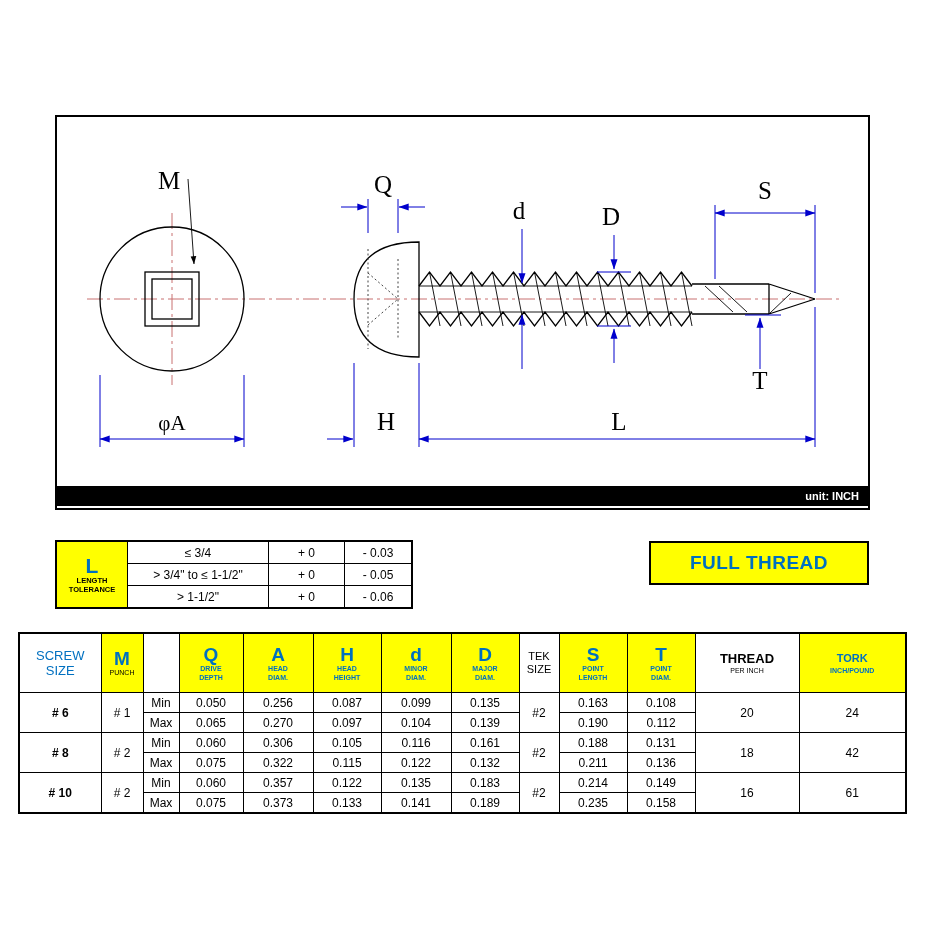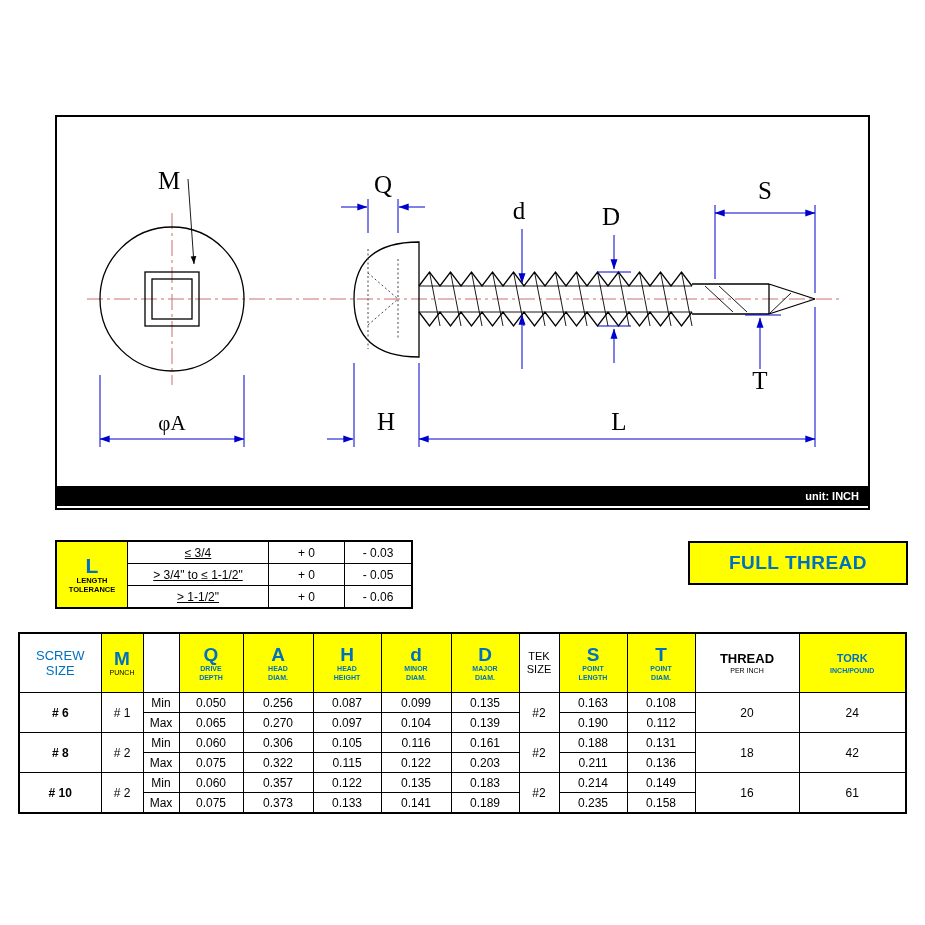--- a/index.html
+++ b/index.html
@@ -17,28 +17,28 @@
   .dot{stroke:#444;stroke-width:1;fill:none;stroke-dasharray:2 2.5;}
   .lbl{font-family:"Liberation Serif",serif;font-size:25px;fill:#000;}
   .lbl2{font-family:"Liberation Serif",serif;font-size:21px;fill:#000;}
   .unitlbl{font-family:"Liberation Sans",sans-serif;font-size:11px;font-weight:bold;fill:#fff;}
 
   
   .tol{position:absolute;left:55px;top:540px;border-collapse:collapse;
        border:2px solid #000;font-size:12px;}
   .tol td{border:1px solid #000;text-align:center;padding:0 4px;height:21px;}
   .tol .corner{background:#ffff00;width:62px;}
-  .tol .rng{width:132px;text-decoration:underline;}
+  .tol .rng{width:132px;}
   .tol .pls{width:67px;}
   .tol .mns{width:58px;}
   .tol-L{color:#0070c0;font-weight:bold;font-size:21px;line-height:20px;}
   .tol-sub{font-size:7.5px;font-weight:bold;line-height:9px;}
 
   
-  .fullthread{position:absolute;left:688px;top:541px;width:216px;height:40px;
+  .fullthread{position:absolute;left:649px;top:541px;width:216px;height:40px;
               background:#ffff00;border:2px solid #000;display:flex;
               align-items:center;justify-content:center;
               color:#0070c0;font-weight:bold;font-size:19px;letter-spacing:0.5px;}
 
   
   .spec{position:absolute;left:18px;top:632px;border-collapse:collapse;
         border:2px solid #000;table-layout:fixed;}
   .spec th,.spec td{border:1px solid #000;text-align:center;vertical-align:middle;
         padding:0 2px;overflow:hidden;}
   .spec th{height:58px;background:#fff;font-weight:normal;}
@@ -322,21 +322,21 @@
       <td>0.131</td>
       <td class="thr" rowspan="2">18</td>
       <td class="thr" rowspan="2">42</td>
     </tr>
     <tr>
       <td class="mm">Max</td>
       <td>0.075</td>
       <td>0.322</td>
       <td>0.115</td>
       <td>0.122</td>
-      <td>0.203</td>
+      <td>0.132</td>
       <td>0.211</td>
       <td>0.136</td>
     </tr>
 
     <tr>
       <td class="size" rowspan="2"># 10</td>
       <td class="mm" rowspan="2"># 2</td>
       <td class="mm">Min</td>
       <td>0.060</td>
       <td>0.357</td>

